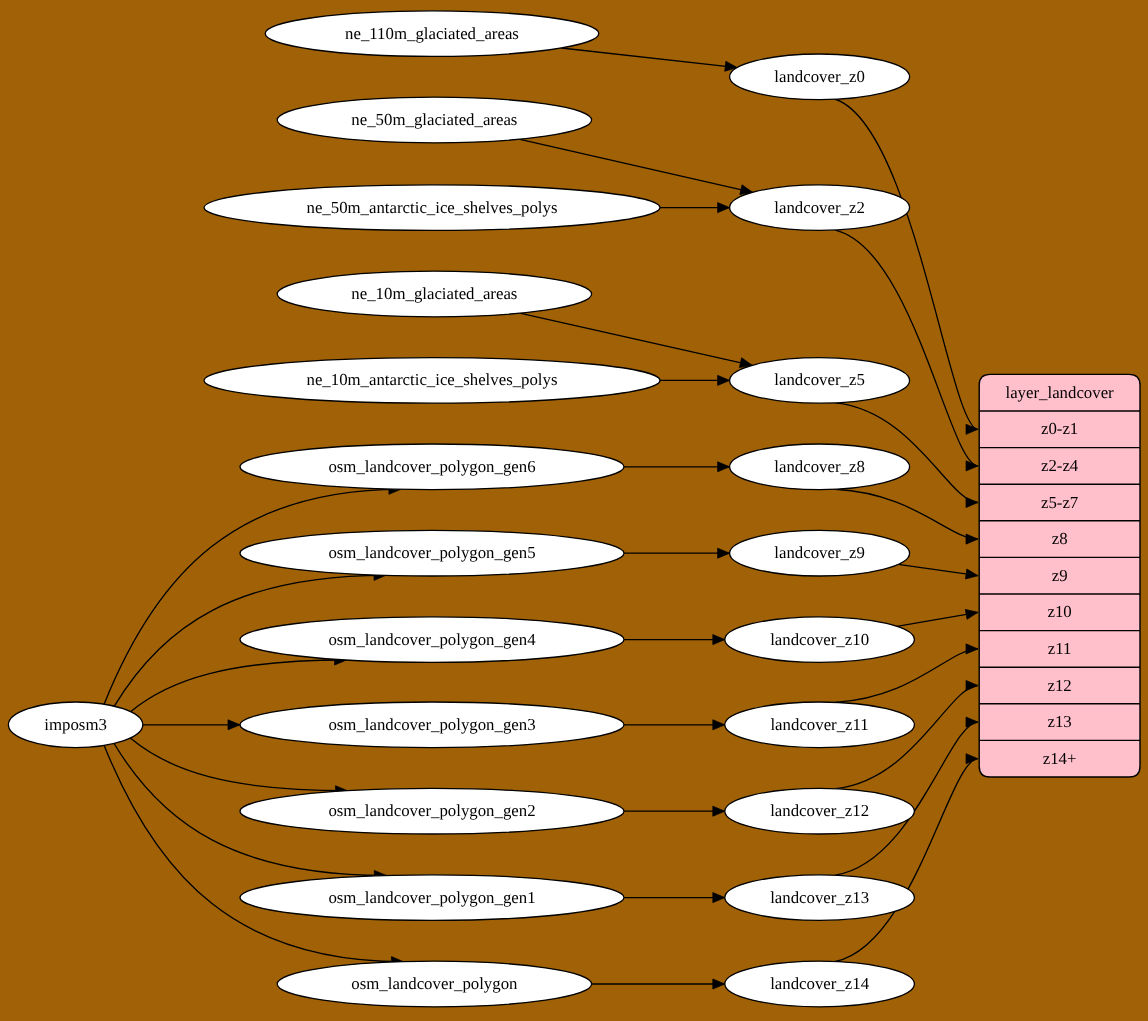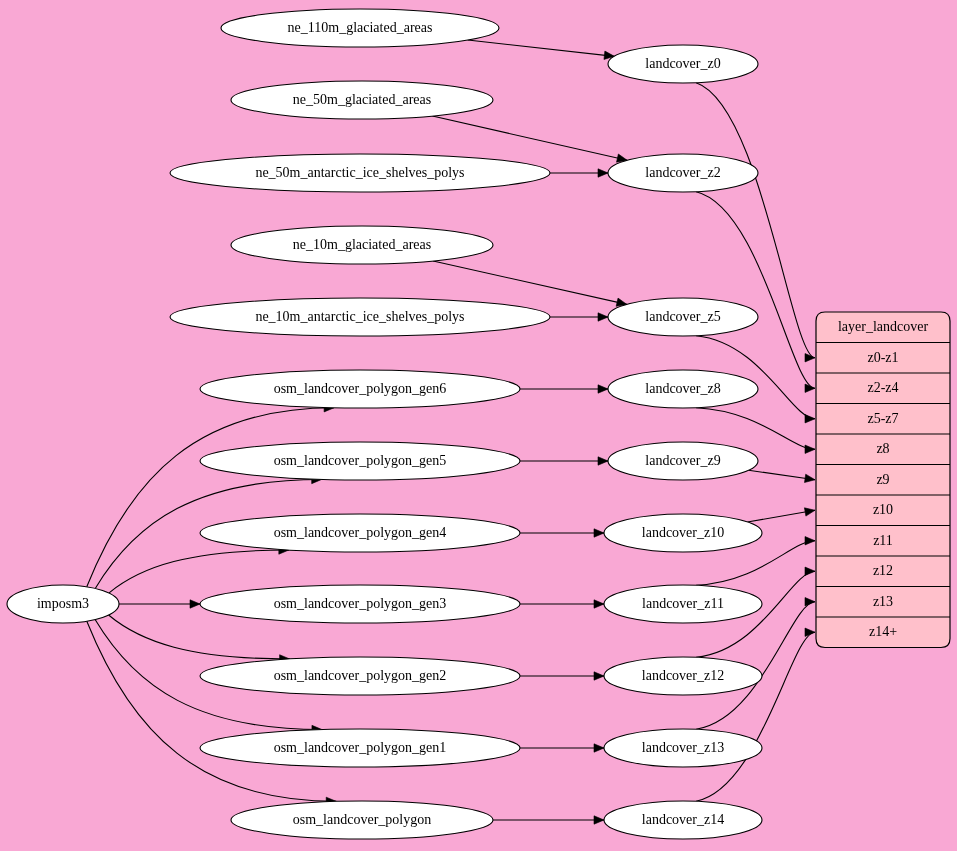--- a/index.html
+++ b/index.html
@@ -4,21 +4,21 @@
 <style>
   html, body {
     margin: 0;
     padding: 0;
     background: #ffffff;
   }
   #diagram-root {
     position: relative;
     width: 957px;
     height: 851px;
-    background: #f9a8d4;
+    background: #a16207;
     font-family: "Liberation Serif", "DejaVu Serif", serif;
     overflow: hidden;
   }
   svg#graph {
     display: block;
     width: 957px;
     height: 851px;
   }
   .node-ellipse {
     fill: #ffffff;

